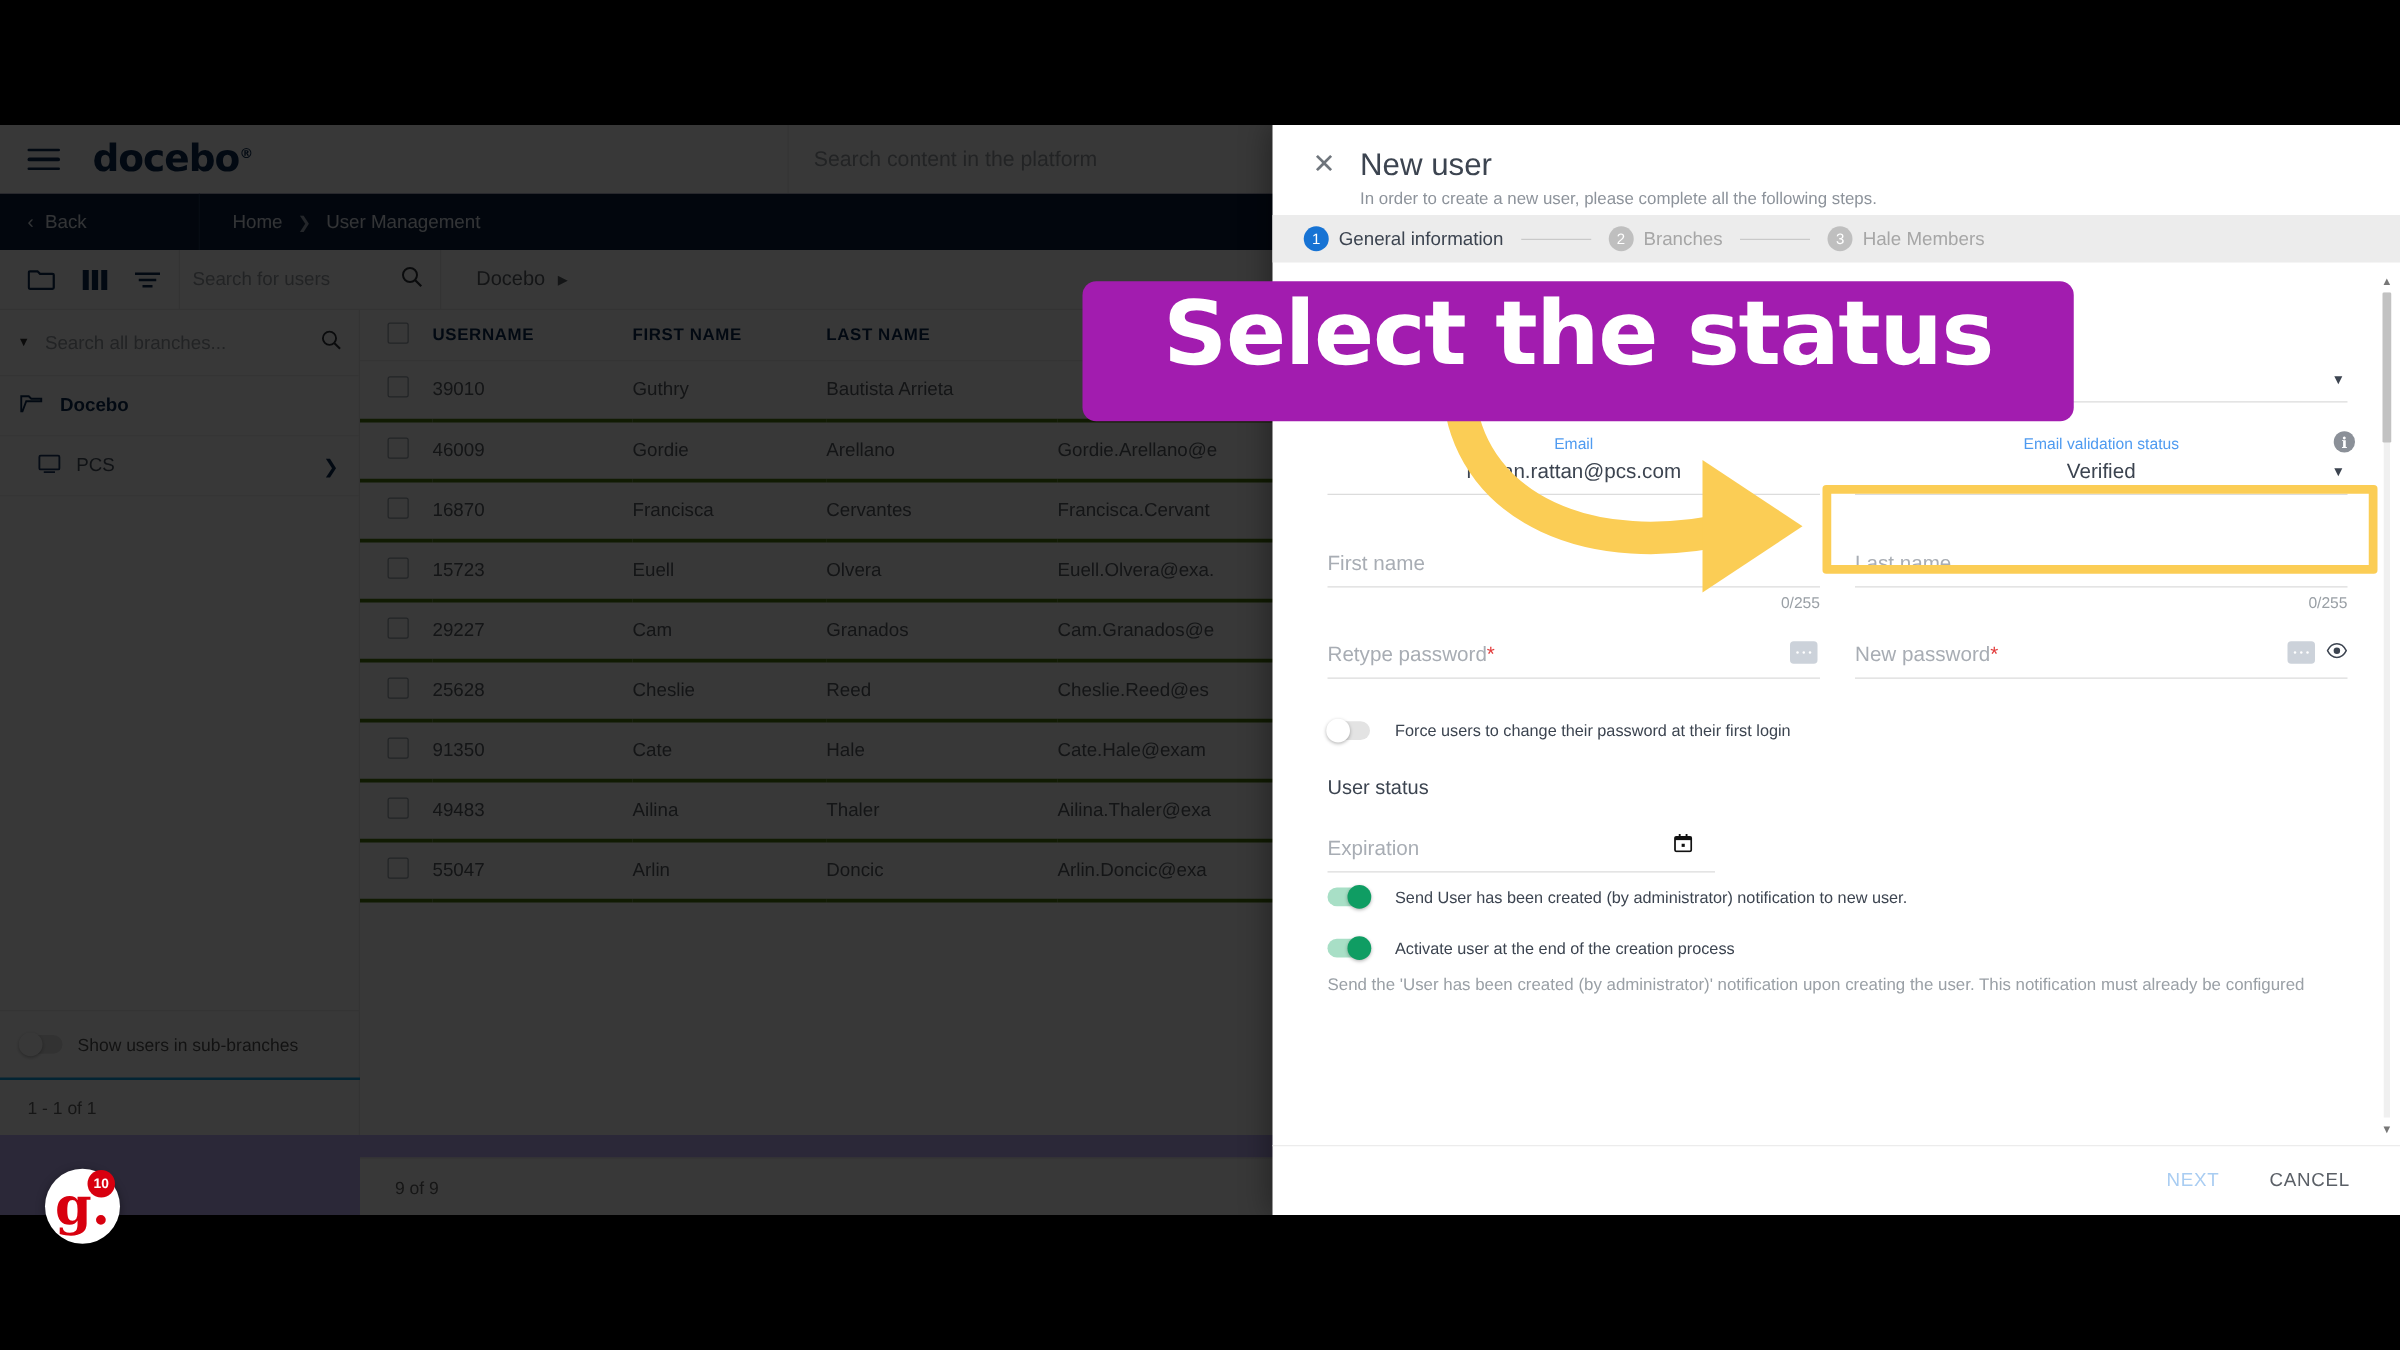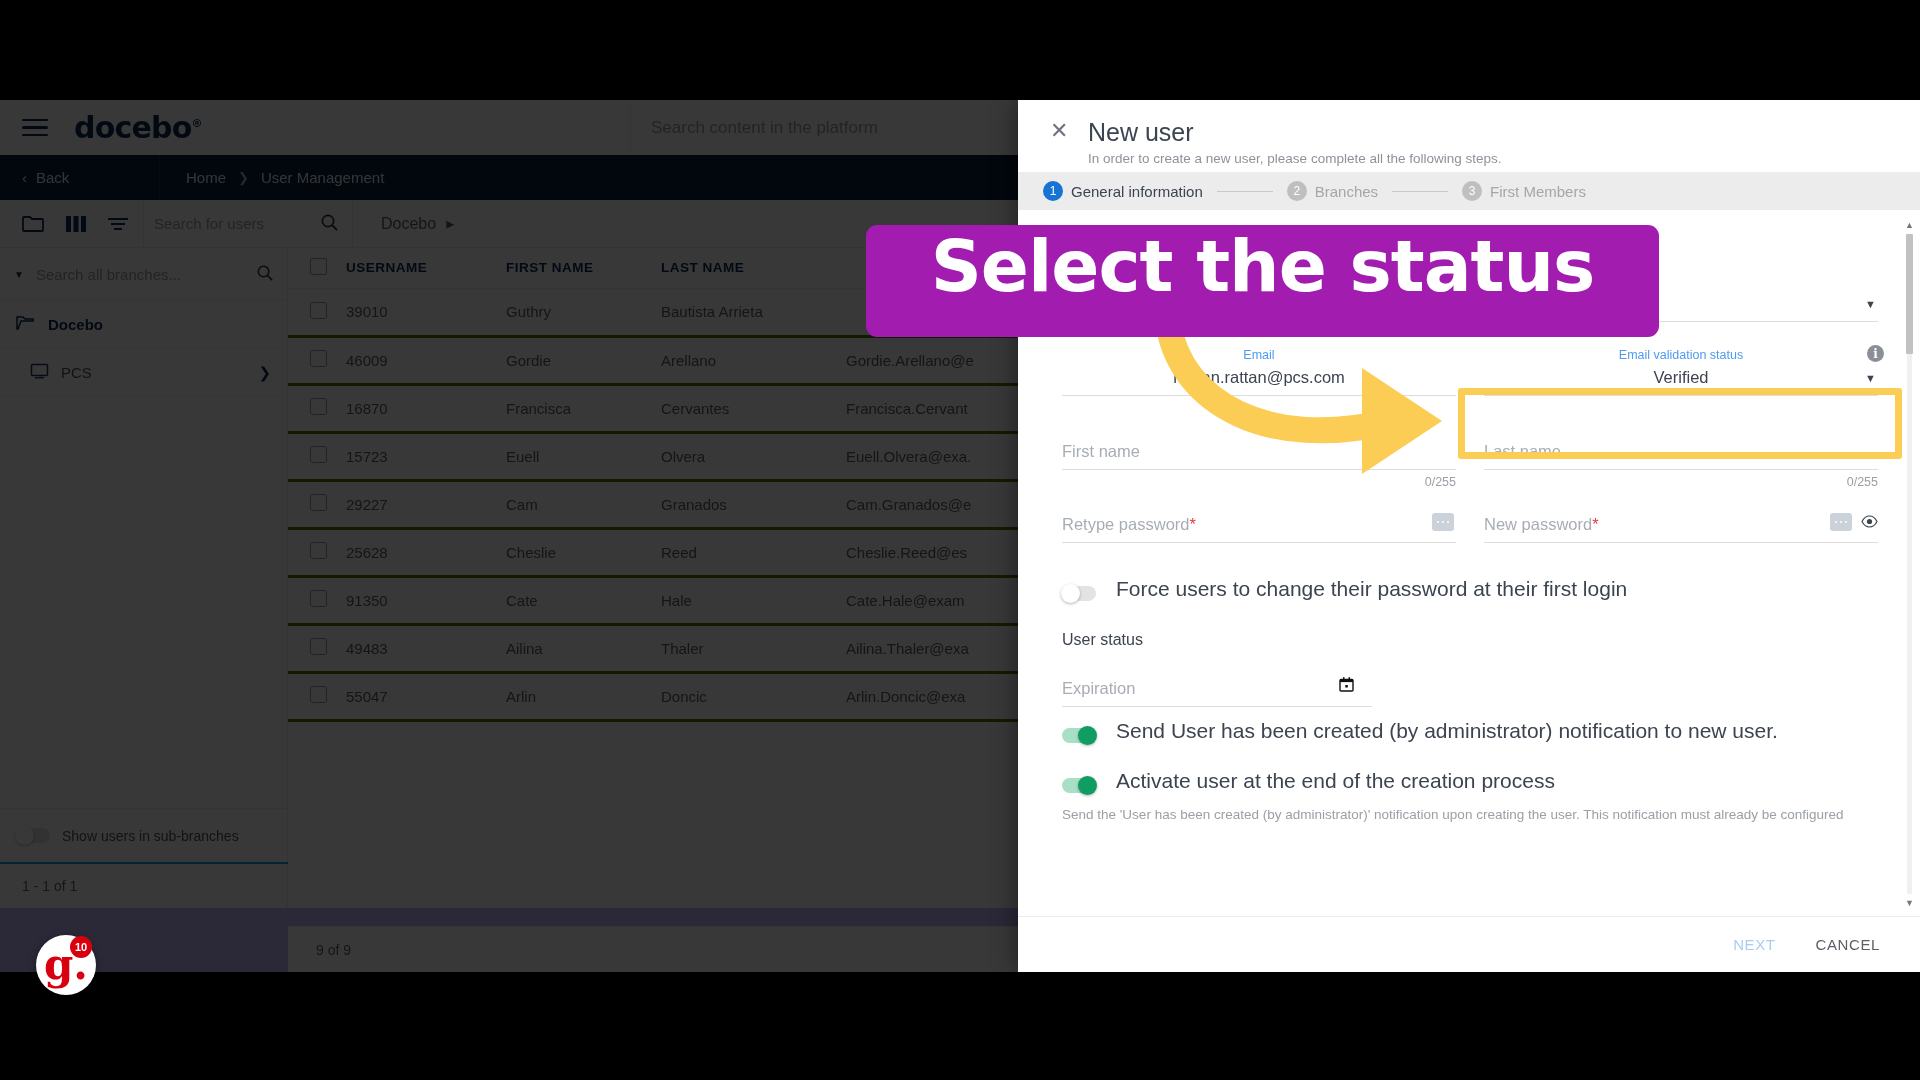--- a/index.html
+++ b/index.html
@@ -155,21 +155,21 @@
   .caret-dn { position: absolute; right: 2px; bottom: 12px; font-size: 11px; color: #3c4450; }
   .dots {
     position: absolute; right: 26px; bottom: 12px; width: 22px; height: 18px; border-radius: 3px;
     background: #ccd2da; display: flex; align-items: center; justify-content: center; gap: 2.5px;
   }
   .dots b { width: 2.5px; height: 2.5px; border-radius: 50%; background: #fff; display: block; }
   .dots.right2 { right: 2px; }
   .eye { position: absolute; right: 0px; bottom: 11px; color: #3c4450; }
   .req { color: #e23c3c; }
 
-  .toggle-row { display: flex; align-items: flex-end; gap: 20px; padding-left: 22px; margin-top: 16px; font-size: 21px; color: #3c4450; }
+  .toggle-row { display: flex; align-items: flex-end; gap: 20px; padding-left: 22px; margin-top: 16px; font-size: 13px; color: #3c4450; }
   .section-lbl { padding-left: 22px; margin-top: 30px; font-size: 16px; color: #3c4450; }
   .expiration { padding-left: 22px; margin-top: 26px; width: 332px; position: relative; }
   .cal-ic { position: absolute; right: 18px; bottom: 11px; color: #111; }
   .note { padding-left: 22px; margin-top: 14px; font-size: 13.5px; color: #9aa0a6; }
 
   .m-foot {
     height: 56px; border-top: 1px solid #ececec; display: flex; align-items: center;
     justify-content: flex-end; gap: 40px; padding-right: 40px;
     font-size: 15px; letter-spacing: .6px;
   }
@@ -420,21 +420,21 @@
         <span class="lbl">General information</span>
       </div>
       <span class="step-line"></span>
       <div class="step idle">
         <span class="num">2</span>
         <span class="lbl">Branches</span>
       </div>
       <span class="step-line"></span>
       <div class="step idle">
         <span class="num">3</span>
-        <span class="lbl">First Members</span>
+        <span class="lbl">Hale Members</span>
       </div>
     </div>
 
     <div class="m-body">
 
       <div class="info-i">i</div>
 
       <div class="m-scroll">
         <span class="ar" style="top:0">▲</span>
         <div class="track"></div>

